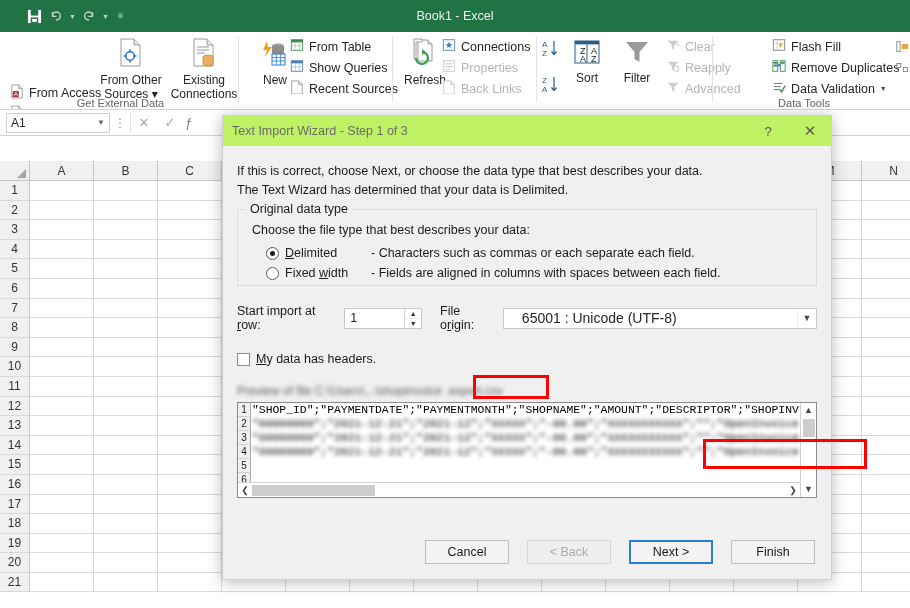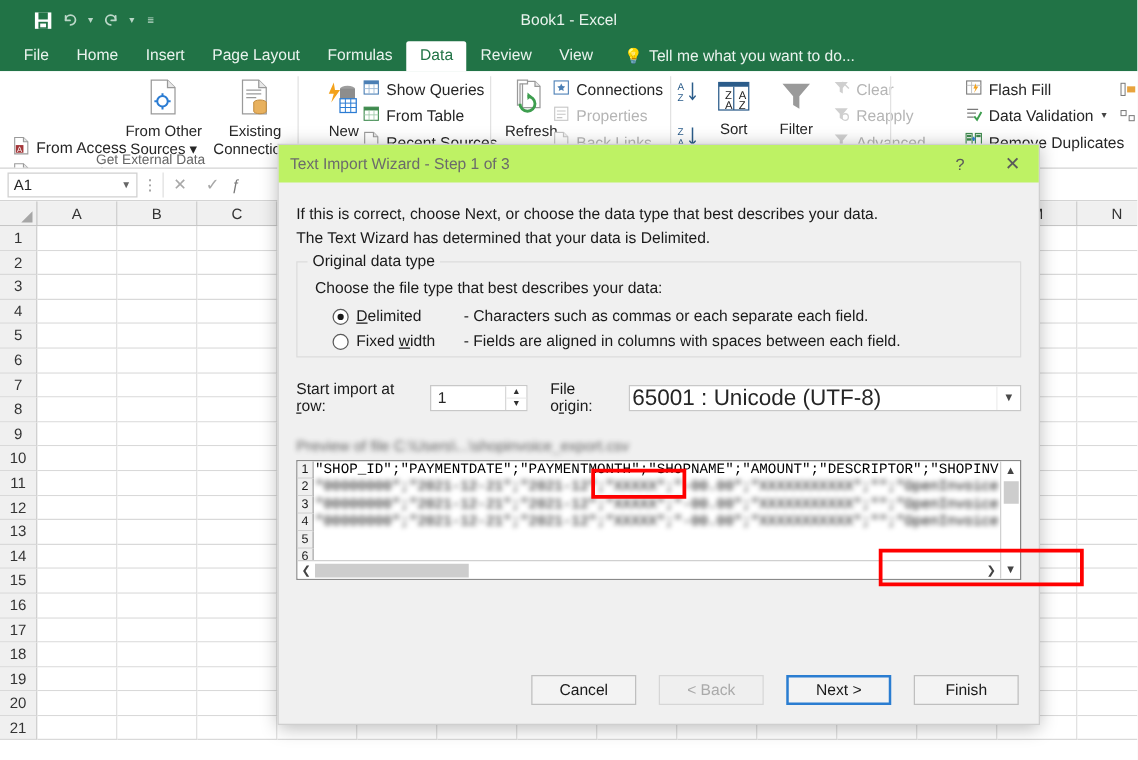--- a/index.html
+++ b/index.html
@@ -177,21 +177,21 @@
   }
   .spin .arrows div {
     flex: 1; display: flex; align-items: center; justify-content: center;
     font-size: 7px; color: #303030;
   }
   .spin .arrows div:first-child { border-bottom: 1px solid #ececec; }
   .combo {
     margin-left: 8px; width: 331px; height: 21px; border: 1px solid #c8c8c8;
     background: #fff; display: flex; align-items: center;
   }
-  .combo .cval { flex: 1; padding: 0 2px; font-size: 18px; }
+  .combo .cval { flex: 1; padding: 0 18px; font-size: 14px; }
   .combo .carrow {
     width: 19px; text-align: center; font-size: 9px; color: #4a4a4a;
     border-left: 1px solid #eee; line-height: 19px;
   }
 
   .check-row { display: flex; align-items: center; margin-top: 20px; }
   .checkbox {
     width: 13px; height: 13px; border: 1px solid #8d8d8d; background: #fff;
     margin-right: 6px; flex: none;
   }
@@ -282,34 +282,20 @@
           <path d="M12 8 A4.5 4.5 0 1 0 7.5 12.5" stroke="#bcd8c9" stroke-width="1.6" fill="none" stroke-linecap="round"></path>
           <path d="M12 4.2 L12 8.4 L8 8.4" stroke="#bcd8c9" stroke-width="1.6" fill="none" stroke-linecap="round" stroke-linejoin="round"></path>
         </svg>
       </div>
       <div class="qat-caret">▼</div>
       <div class="qat-caret" style="margin-left:4px;">≣</div>
     </div>
     <div class="title-text">Book1 - Excel</div>
   </div>
 
-  <div class="ribbon-tabs">
-    <div class="rtab">File</div>
-    <div class="rtab">Home</div>
-    <div class="rtab">Insert</div>
-    <div class="rtab">Page Layout</div>
-    <div class="rtab">Formulas</div>
-    <div class="rtab active">Data</div>
-    <div class="rtab">Review</div>
-    <div class="rtab">View</div>
-    <div class="tellme">
-      <span class="bulb">💡</span>
-      <span>Tell me what you want to do...</span>
-    </div>
-  </div>
 
   <div class="ribbon">
 
     <div class="rgroup" style="left:4px; width:233px;">
       <div style="position:absolute; left:4px; top:4px;margin-top:46px;">
         <div class="small-cmd">
           <span class="ico">
             <svg width="14" height="15" viewBox="0 0 16 17">
               <path d="M2 1 h8 l4 4 v11 h-12 z" fill="#fff" stroke="#9a9a9a" stroke-width="1"></path>
               <path d="M10 1 v4 h4" fill="#e4e4e4" stroke="#9a9a9a" stroke-width="1"></path>
@@ -393,40 +379,40 @@
             <line x1="17.3" y1="16" x2="17.3" y2="27" stroke="#2b7cd3" stroke-width=".8"></line>
             <line x1="21.6" y1="16" x2="21.6" y2="27" stroke="#2b7cd3" stroke-width=".8"></line>
           </svg>
         </span>
         <span class="lbl">New</span>
       </div>
       <div style="position:absolute; left:46px; top:4px;">
         <div class="small-cmd">
           <span class="ico">
             <svg width="14" height="14" viewBox="0 0 16 16">
+              <rect x="1.5" y="2" width="13" height="12" fill="#fff" stroke="#3e8a4e" stroke-width="1"></rect>
+              <rect x="1.5" y="2" width="13" height="3" fill="#3e8a4e"></rect>
+              <line x1="6" y1="5" x2="6" y2="14" stroke="#9fc9a9" stroke-width=".8"></line>
+              <line x1="10.5" y1="5" x2="10.5" y2="14" stroke="#9fc9a9" stroke-width=".8"></line>
+              <line x1="1.5" y1="9" x2="14.5" y2="9" stroke="#9fc9a9" stroke-width=".8"></line>
+            </svg>
+          </span>
+          <span>From Table</span>
+        </div>
+        <div class="small-cmd">
+          <span class="ico">
+            <svg width="14" height="14" viewBox="0 0 16 16">
               <rect x="1.5" y="2" width="13" height="12" fill="#fff" stroke="#4b7fb5" stroke-width="1"></rect>
               <rect x="1.5" y="2" width="13" height="3" fill="#4b7fb5"></rect>
               <line x1="6" y1="5" x2="6" y2="14" stroke="#9ab8d6" stroke-width=".8"></line>
               <line x1="10.5" y1="5" x2="10.5" y2="14" stroke="#9ab8d6" stroke-width=".8"></line>
               <line x1="1.5" y1="9" x2="14.5" y2="9" stroke="#9ab8d6" stroke-width=".8"></line>
             </svg>
           </span>
           <span>Show Queries</span>
-        </div>
-        <div class="small-cmd">
-          <span class="ico">
-            <svg width="14" height="14" viewBox="0 0 16 16">
-              <rect x="1.5" y="2" width="13" height="12" fill="#fff" stroke="#3e8a4e" stroke-width="1"></rect>
-              <rect x="1.5" y="2" width="13" height="3" fill="#3e8a4e"></rect>
-              <line x1="6" y1="5" x2="6" y2="14" stroke="#9fc9a9" stroke-width=".8"></line>
-              <line x1="10.5" y1="5" x2="10.5" y2="14" stroke="#9fc9a9" stroke-width=".8"></line>
-              <line x1="1.5" y1="9" x2="14.5" y2="9" stroke="#9fc9a9" stroke-width=".8"></line>
-            </svg>
-          </span>
-          <span>From Table</span>
         </div>
         <div class="small-cmd">
           <span class="ico">
             <svg width="14" height="14" viewBox="0 0 16 16">
               <path d="M2 1 h8 l4 4 v11 h-12 z" fill="#fff" stroke="#9a9a9a" stroke-width="1"></path>
               <path d="M10 1 v4 h4" fill="#e4e4e4" stroke="#9a9a9a" stroke-width="1"></path>
             </svg>
           </span>
           <span>Recent Sources</span>
         </div>
@@ -562,41 +548,41 @@
               <line x1="6" y1="2" x2="6" y2="14" stroke="#bdbdbd" stroke-width=".8"></line>
               <line x1="1.5" y1="6" x2="14.5" y2="6" stroke="#bdbdbd" stroke-width=".8"></line>
               <path d="M10 4 L7.6 9 h2 l-1.4 4 4 -6 h-2 z" fill="#f3a21c"></path>
             </svg>
           </span>
           <span>Flash Fill</span>
         </div>
         <div class="small-cmd">
           <span class="ico">
             <svg width="14" height="14" viewBox="0 0 16 16">
-              <line x1="2" y1="4" x2="12" y2="4" stroke="#7a7a7a" stroke-width="1.2"></line>
-              <line x1="2" y1="7.5" x2="10" y2="7.5" stroke="#7a7a7a" stroke-width="1.2"></line>
-              <line x1="2" y1="11" x2="8" y2="11" stroke="#7a7a7a" stroke-width="1.2"></line>
-              <path d="M8.5 10.5 L11 13.5 L15 6.5" stroke="#3e9e4f" stroke-width="1.8" fill="none"></path>
-            </svg>
-          </span>
-          <span>Data Validation</span>
-          <span style="font-size:7px;color:#444;">▼</span>
-        </div>
-        <div class="small-cmd">
-          <span class="ico">
-            <svg width="14" height="14" viewBox="0 0 16 16">
               <rect x="1" y="2" width="5.5" height="12" fill="#fff" stroke="#3e8a4e" stroke-width="1"></rect>
               <rect x="1.8" y="3.2" width="4" height="2.2" fill="#3e8a4e"></rect>
               <rect x="1.8" y="6.4" width="4" height="2.2" fill="#3e8a4e"></rect>
               <rect x="9.5" y="2" width="5.5" height="12" fill="#fff" stroke="#3e8a4e" stroke-width="1"></rect>
               <rect x="10.3" y="3.2" width="4" height="2.2" fill="#3e8a4e"></rect>
               <path d="M8 5 v4 M6.2 7 h3.6" stroke="#2b7cd3" stroke-width="1.3"></path>
             </svg>
           </span>
           <span>Remove Duplicates</span>
+        </div>
+        <div class="small-cmd">
+          <span class="ico">
+            <svg width="14" height="14" viewBox="0 0 16 16">
+              <line x1="2" y1="4" x2="12" y2="4" stroke="#7a7a7a" stroke-width="1.2"></line>
+              <line x1="2" y1="7.5" x2="10" y2="7.5" stroke="#7a7a7a" stroke-width="1.2"></line>
+              <line x1="2" y1="11" x2="8" y2="11" stroke="#7a7a7a" stroke-width="1.2"></line>
+              <path d="M8.5 10.5 L11 13.5 L15 6.5" stroke="#3e9e4f" stroke-width="1.8" fill="none"></path>
+            </svg>
+          </span>
+          <span>Data Validation</span>
+          <span style="font-size:7px;color:#444;">▼</span>
         </div>
       </div>
       <div class="rgroup-label" style="left:30px; width:120px;">Data Tools</div>
     </div>
 
     <div class="rgroup" style="left:894px; width:16px;">
       <div style="position:absolute; left:0px; top:4px;">
         <div class="small-cmd">
           <svg width="13" height="13" viewBox="0 0 16 16">
             <rect x="1" y="2" width="4" height="12" fill="#fff" stroke="#7a7a7a" stroke-width="1"></rect>
@@ -1041,20 +1027,24 @@
             <div>▼</div>
           </div>
         </div>
         <span class="lbl-inline" style="margin-left:18px;">File o<span class="u">r</span>igin:</span>
         <div class="combo">
           <span class="cval">65001 : Unicode (UTF-8)</span>
           <span class="carrow">▼</span>
         </div>
       </div>
 
+      <div class="check-row">
+        <span class="checkbox"></span>
+        <span class="lbl-inline"><span class="u">M</span>y data has headers.</span>
+      </div>
 
       <div class="preview-label">Preview of file C:\Users\...\shopinvoice_export.csv</div>
 
       <div class="preview-box">
         <div class="pv-main">
           <div class="pv-rows" id="pv-rows">
               <div class="pv-row">
                 <div class="pv-num">1</div>
                 <div class="pv-txt">"SHOP_ID";"PAYMENTDATE";"PAYMENTMONTH";"SHOPNAME";"AMOUNT";"DESCRIPTOR";"SHOPINV</div>
               </div>

